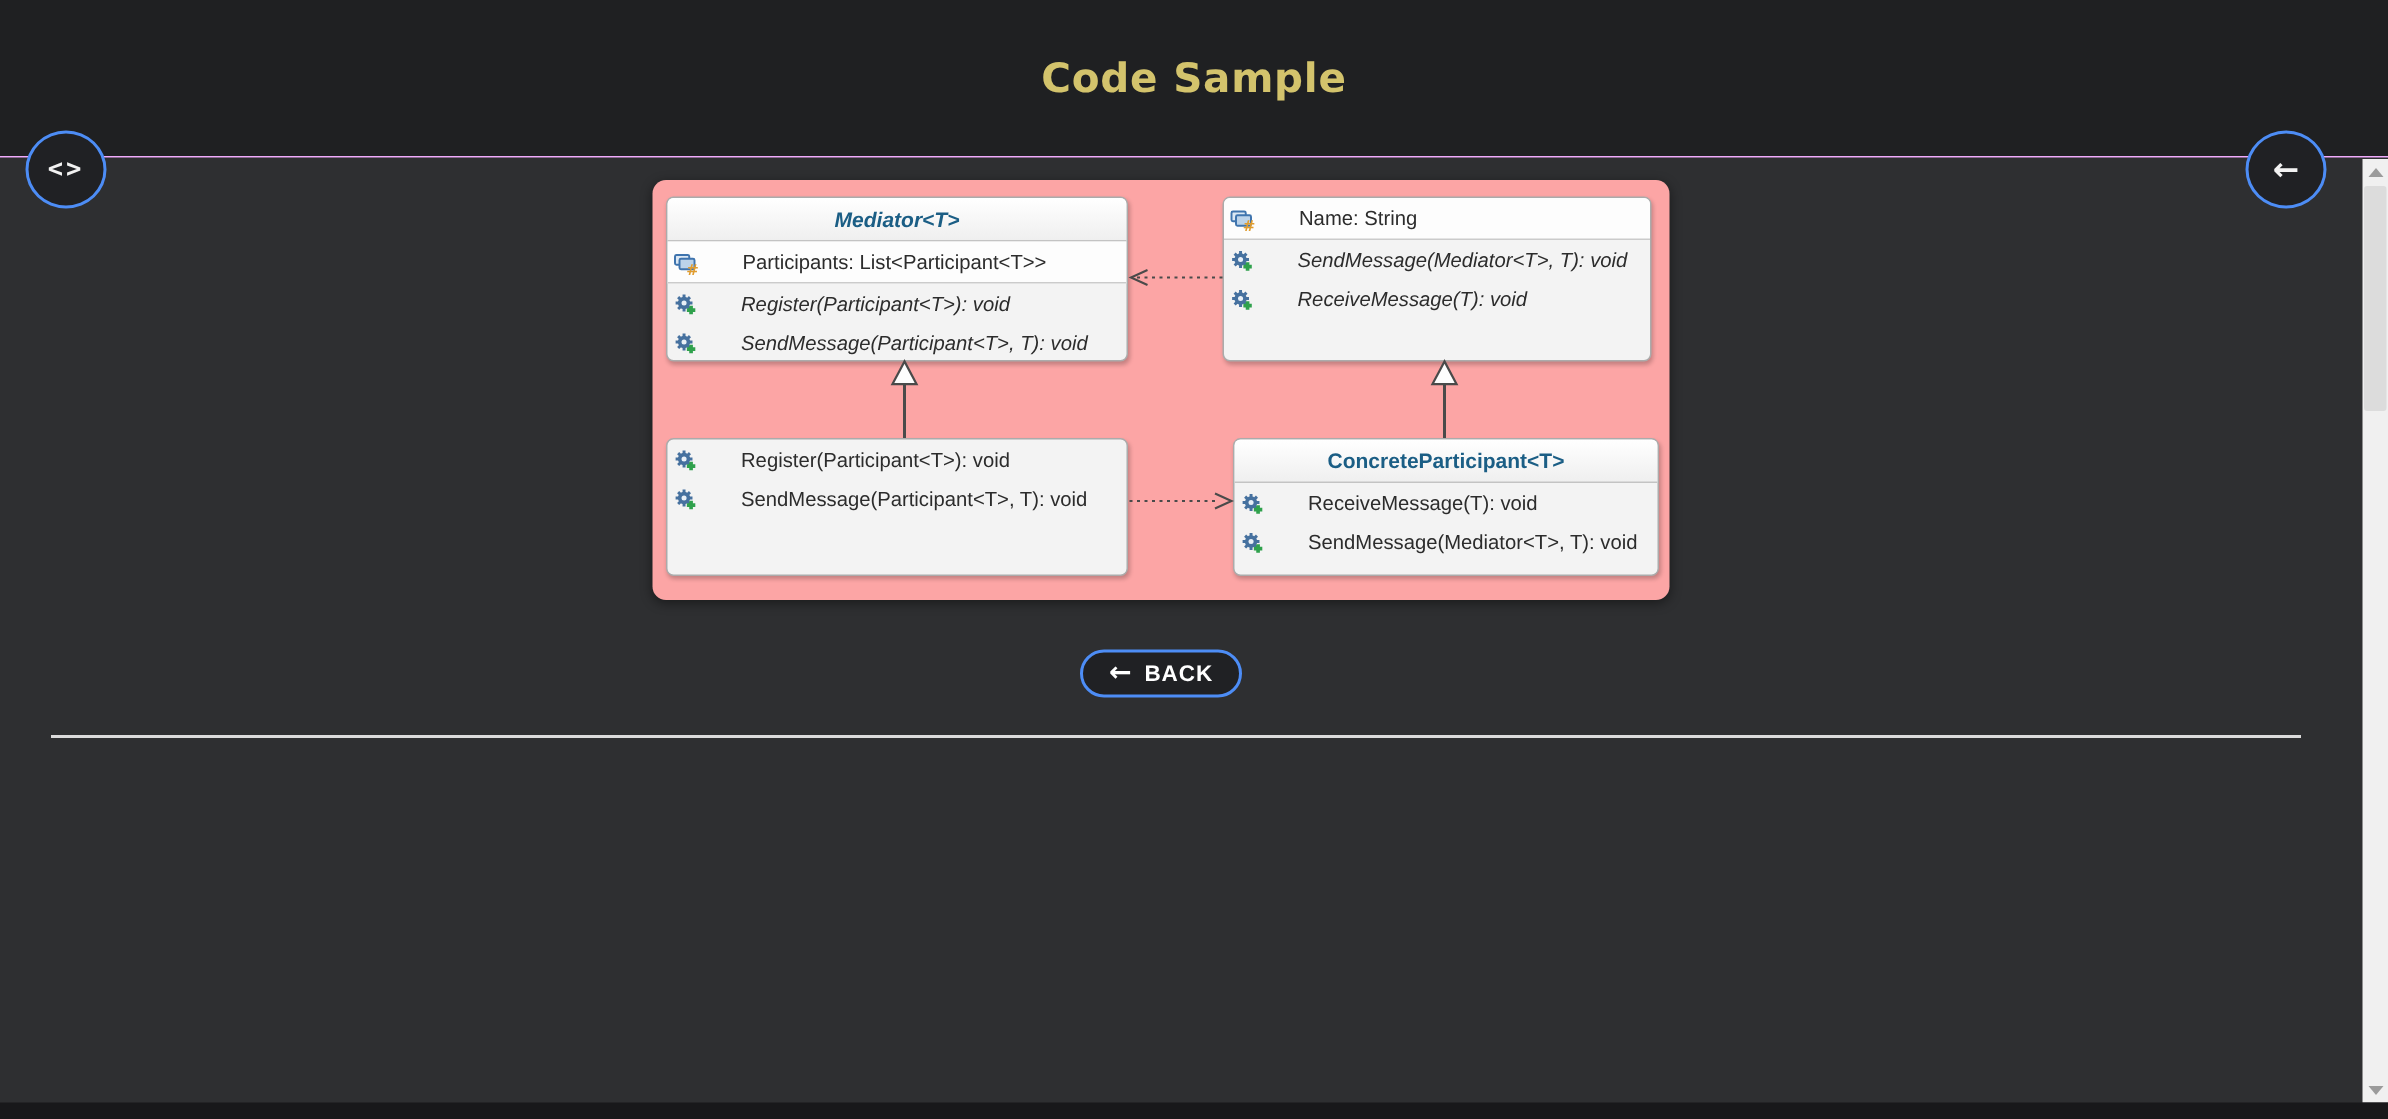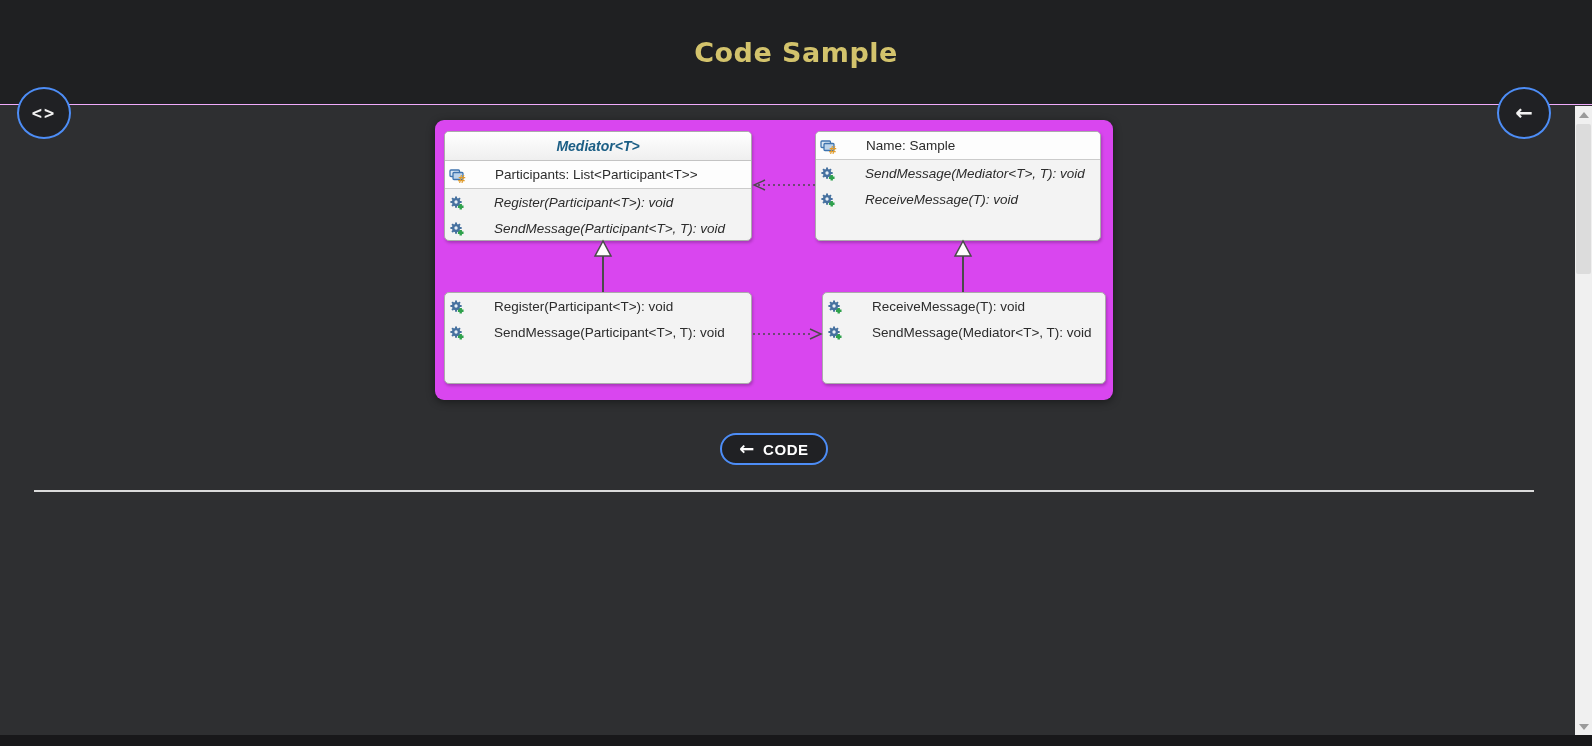--- a/index.html
+++ b/index.html
@@ -24,21 +24,21 @@
     color:#f2f2f2;display:flex;align-items:center;justify-content:center;
     z-index:30;cursor:pointer;
   }
   .float-btn .glyph{font-family:"DejaVu Sans Mono",monospace;font-weight:bold;font-size:17px;letter-spacing:2px;}
   .float-btn .arrow-glyph{font-family:"DejaVu Sans",sans-serif;font-size:21px;font-weight:bold;}
   #code-toggle-button{left:17px;top:87px;}
   #floating-back-button{left:1497px;top:87px;}
   
   .uml-panel{
     position:absolute;left:435px;top:120px;width:678px;height:280px;
-    background:#d946ef;border-radius:9px;box-shadow:0 2px 8px rgba(0,0,0,.45);
+    background:#fca5a5;border-radius:9px;box-shadow:0 2px 8px rgba(0,0,0,.45);
   }
   .uml-box{
     position:absolute;background:#f3f3f3;border:1px solid #ababab;border-radius:5px;
     box-shadow:1px 2px 3px rgba(0,0,0,.22);overflow:hidden;box-sizing:border-box;
     color:#2c2c2c;font-size:13.5px;
   }
   .box-header{
     height:28px;display:flex;align-items:center;justify-content:center;
     font-weight:bold;font-size:14px;color:#1b5e85;
     background:linear-gradient(#ffffff,#efefef);border-bottom:1px solid #c3c3c3;
@@ -151,21 +151,21 @@
 
   <div class="uml-box abstract" style="left:380px;top:11px;width:286px;height:110px;">
     <div class="uml-row field-row">
       <span class="row-icon">
         <svg width="16" height="16" viewBox="0 0 16 16" style="overflow:visible">
           <rect x="1" y="3" width="9.5" height="6.5" rx="1" fill="#dce8f4" stroke="#3f74ae" stroke-width="1.3"></rect>
           <rect x="4" y="5.5" width="10" height="7" rx="1" fill="#bcd3ea" stroke="#3f74ae" stroke-width="1.3"></rect>
           <text x="8.5" y="16" font-size="10" font-weight="bold" fill="#e09c2e" font-family="DejaVu Sans,sans-serif">#</text>
         </svg>
       </span>
-      <span class="uml-label">Name: Sample</span>
+      <span class="uml-label">Name: String</span>
     </div>
     <div class="uml-row method-row">
       <span class="row-icon">
         <svg width="15" height="15" viewBox="0 0 16 16" style="overflow:visible">
           <g stroke="#46719f" stroke-width="2.1">
               <line x1="7.5" y1="1.5" x2="7.5" y2="13.5"></line>
               <line x1="1.5" y1="7.5" x2="13.5" y2="7.5"></line>
               <line x1="3.3" y1="3.3" x2="11.7" y2="11.7"></line>
               <line x1="11.7" y1="3.3" x2="3.3" y2="11.7"></line>
             </g>
@@ -235,20 +235,21 @@
               <line x1="12.5" y1="9.5" x2="12.5" y2="15.5"></line>
               <line x1="9.5" y1="12.5" x2="15.5" y2="12.5"></line>
             </g>
         </svg>
       </span>
       <span class="uml-label">SendMessage(Participant&lt;T&gt;, T): void</span>
     </div>
   </div>
 
   <div class="uml-box" style="left:387px;top:172px;width:284px;height:92px;">
+    <div class="box-header">ConcreteParticipant&lt;T&gt;</div>
     <div class="uml-row method-row">
       <span class="row-icon">
         <svg width="15" height="15" viewBox="0 0 16 16" style="overflow:visible">
           <g stroke="#46719f" stroke-width="2.1">
               <line x1="7.5" y1="1.5" x2="7.5" y2="13.5"></line>
               <line x1="1.5" y1="7.5" x2="13.5" y2="7.5"></line>
               <line x1="3.3" y1="3.3" x2="11.7" y2="11.7"></line>
               <line x1="11.7" y1="3.3" x2="3.3" y2="11.7"></line>
             </g>
           <circle cx="7.5" cy="7.5" r="4.4" fill="#46719f"></circle>
@@ -298,21 +299,21 @@
     <g>
       <line x1="318" y1="214" x2="378" y2="214" stroke="#4a4a4a" stroke-width="1.4" stroke-dasharray="2,3"></line>
       <polyline points="375,209 386,214 375,219" fill="none" stroke="#4a4a4a" stroke-width="1.4"></polyline>
     </g>
   </svg>
 </div>
 
 <div class="actions-row">
   <button class="action-btn">
     <span class="btn-arrow">←</span>
-    <span>CODE</span>
+    <span>BACK</span>
   </button>
 </div>
 
 <hr class="content-separator">
 
 <div class="v-scrollbar">
   <div class="sb-btn sb-up">
     <span class="tri-up"></span>
   </div>
   <div class="sb-thumb"></div>

